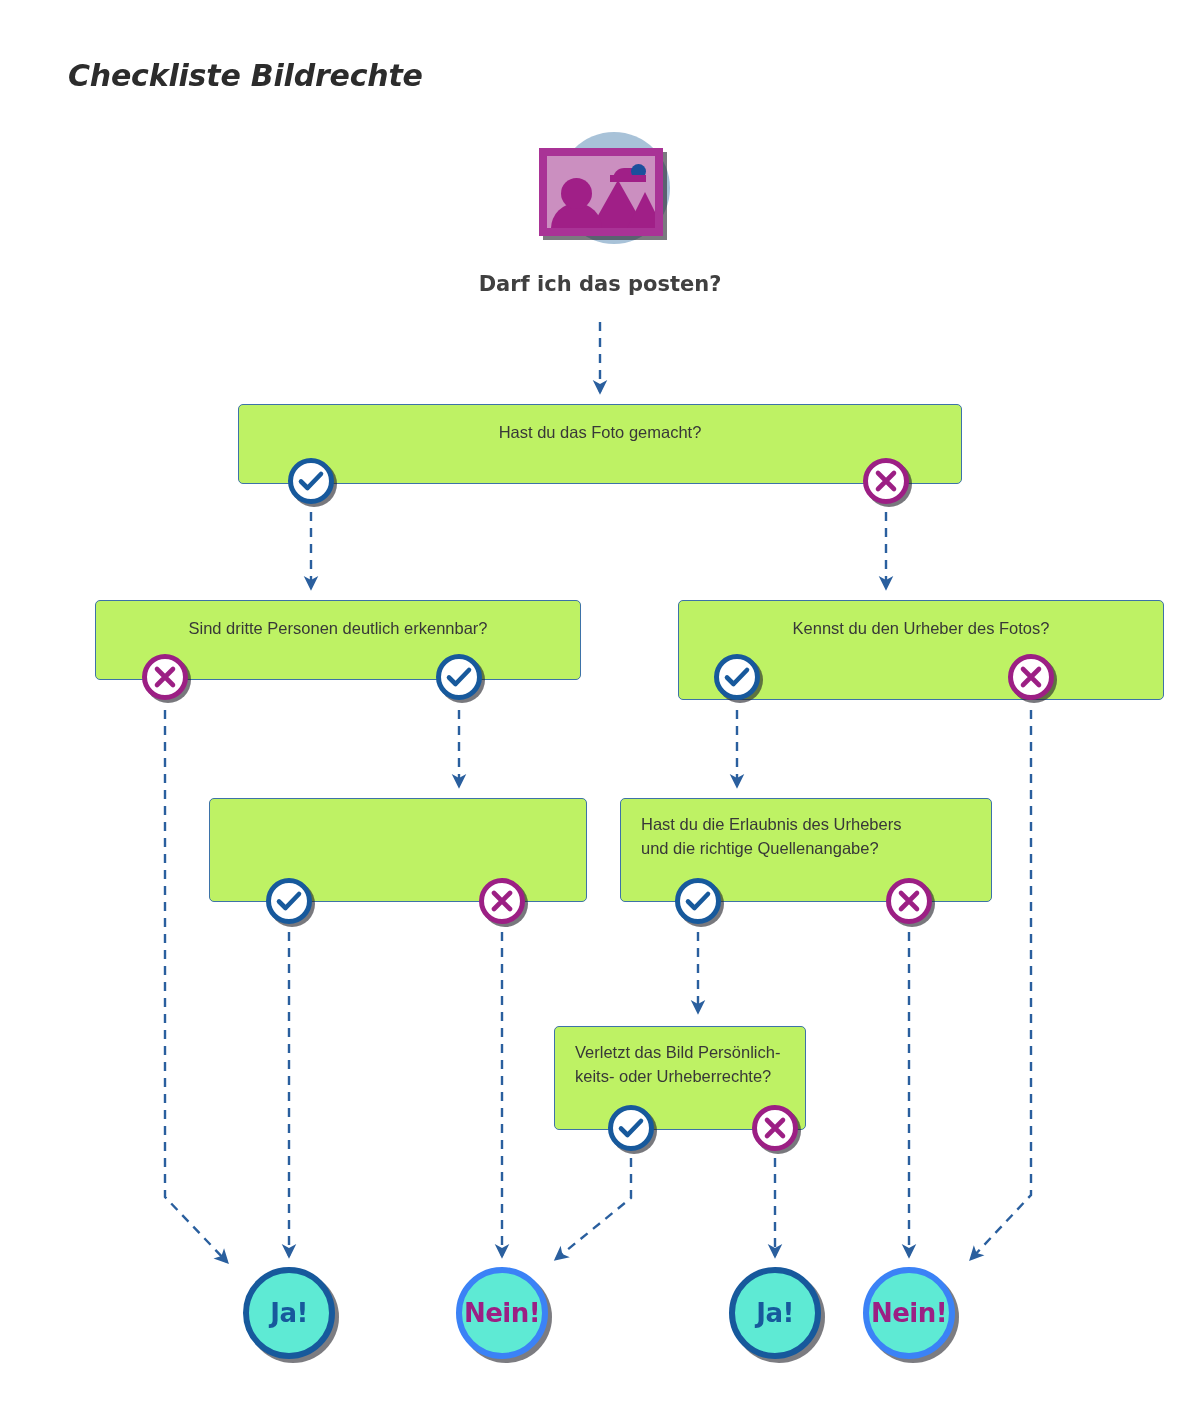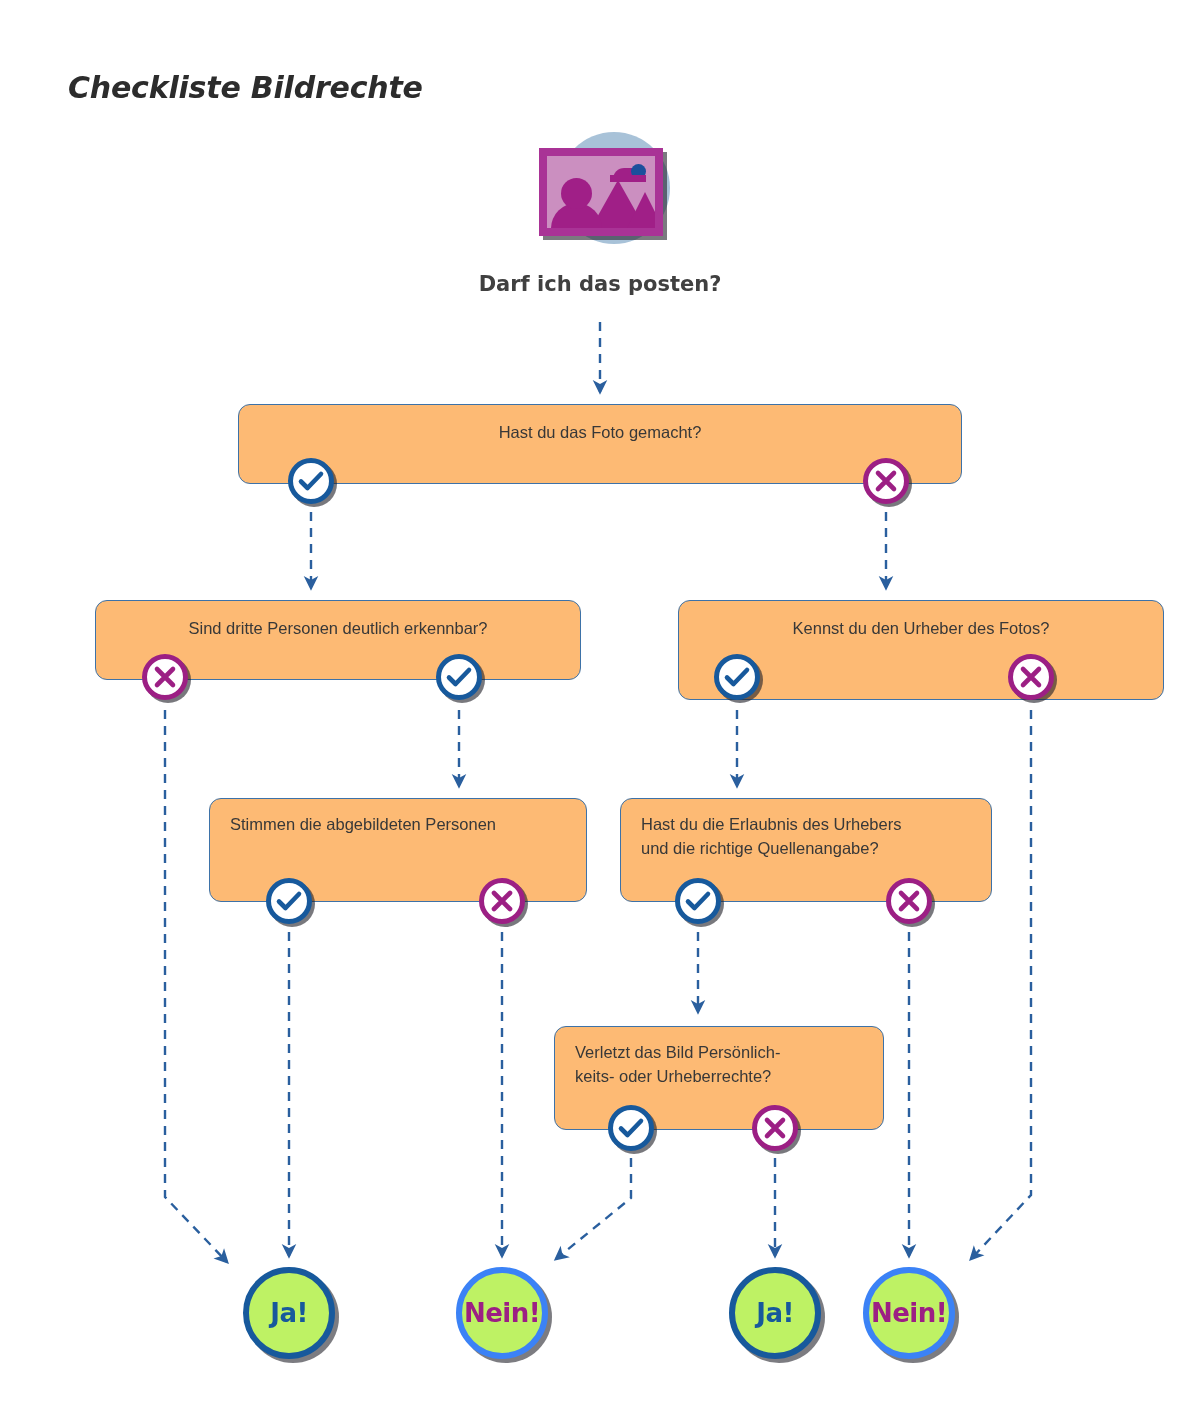--- a/index.html
+++ b/index.html
@@ -23,21 +23,20 @@
     position: absolute;
     left: 68px;
     top: 58px;
     font-family: "DejaVu Sans", sans-serif;
     font-size: 30px;
     font-weight: bold;
     font-style: italic;
     color: #2c2c2c;
     letter-spacing: -0.2px;
     white-space: nowrap;
-    margin-top: 12px;
   }
 
   
   #hero {
     position: absolute;
     left: 531px;
     top: 132px;
     width: 138px;
     height: 118px;
   }
@@ -123,22 +122,22 @@
     font-size: 21px;
     font-weight: bold;
     color: #404040;
   }
 
   
   .dbox {
     position: absolute;
     box-sizing: border-box;
     border: 1.4px solid #3d72a8;
-    border-radius: 12px;
-    background: #fdba74;
+    border-radius: 5px;
+    background: #bef264;
   }
   .dbox-text {
     position: absolute;
     left: 0;
     top: 0;
     width: 100%;
     box-sizing: border-box;
     font-family: "Liberation Sans", sans-serif;
     font-size: 16.5px;
     color: #383838;
@@ -168,21 +167,21 @@
   .marker.no  { border: 5px solid #9c1f84; }
   .marker svg { position: absolute; left: 0; top: 0; }
 
   
   .result {
     position: absolute;
     width: 92px;
     height: 92px;
     border-radius: 50%;
     box-sizing: border-box;
-    background: #bef264;
+    background: #5eead4;
     box-shadow: 4px 4px 0 0 rgba(30,30,38,0.58);
     z-index: 7;
     display: flex;
     align-items: center;
     justify-content: center;
   }
   .result.yes { border: 6px solid #17599c; }
   .result.no  { border: 6px solid #3b82f6; }
   .result-label {
     font-family: "DejaVu Sans", sans-serif;
@@ -300,21 +299,20 @@
     </svg>
   </div>
   <div class="marker no" style="left:1008px; top:654px;">
     <svg width="36" height="36" viewBox="0 0 36 36">
       <path d="M10,10 L26,26 M26,10 L10,26" stroke="#9c1f84" stroke-width="4.6" fill="none" stroke-linecap="round"></path>
     </svg>
   </div>
 
   <div class="dbox" id="box-q4" style="left:209px; top:798px; width:378px; height:104px;">
     <div class="dbox-text left">
-      <div>Stimmen die abgebildeten Personen</div>
     </div>
   </div>
   <div class="marker yes" style="left:266px; top:878px;">
     <svg width="36" height="36" viewBox="0 0 36 36">
       <path d="M8,18.5 L14.5,25 L28,11" stroke="#17599c" stroke-width="4.6" fill="none" stroke-linecap="round" stroke-linejoin="round"></path>
     </svg>
   </div>
   <div class="marker no" style="left:479px; top:878px;">
     <svg width="36" height="36" viewBox="0 0 36 36">
       <path d="M10,10 L26,26 M26,10 L10,26" stroke="#9c1f84" stroke-width="4.6" fill="none" stroke-linecap="round"></path>
@@ -331,21 +329,21 @@
     <svg width="36" height="36" viewBox="0 0 36 36">
       <path d="M8,18.5 L14.5,25 L28,11" stroke="#17599c" stroke-width="4.6" fill="none" stroke-linecap="round" stroke-linejoin="round"></path>
     </svg>
   </div>
   <div class="marker no" style="left:886px; top:878px;">
     <svg width="36" height="36" viewBox="0 0 36 36">
       <path d="M10,10 L26,26 M26,10 L10,26" stroke="#9c1f84" stroke-width="4.6" fill="none" stroke-linecap="round"></path>
     </svg>
   </div>
 
-  <div class="dbox" id="box-q6" style="left:554px; top:1026px; width:330px; height:104px;">
+  <div class="dbox" id="box-q6" style="left:554px; top:1026px; width:252px; height:104px;">
     <div class="dbox-text left">
       <div>Verletzt das Bild Persönlich-</div>
       <div>keits- oder Urheberrechte?</div>
     </div>
   </div>
   <div class="marker yes" style="left:608px; top:1105px;">
     <svg width="36" height="36" viewBox="0 0 36 36">
       <path d="M8,18.5 L14.5,25 L28,11" stroke="#17599c" stroke-width="4.6" fill="none" stroke-linecap="round" stroke-linejoin="round"></path>
     </svg>
   </div>

